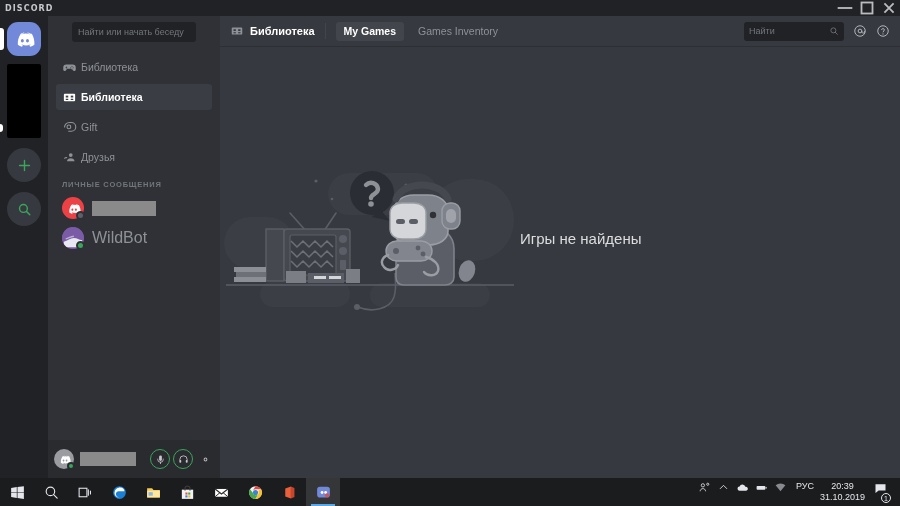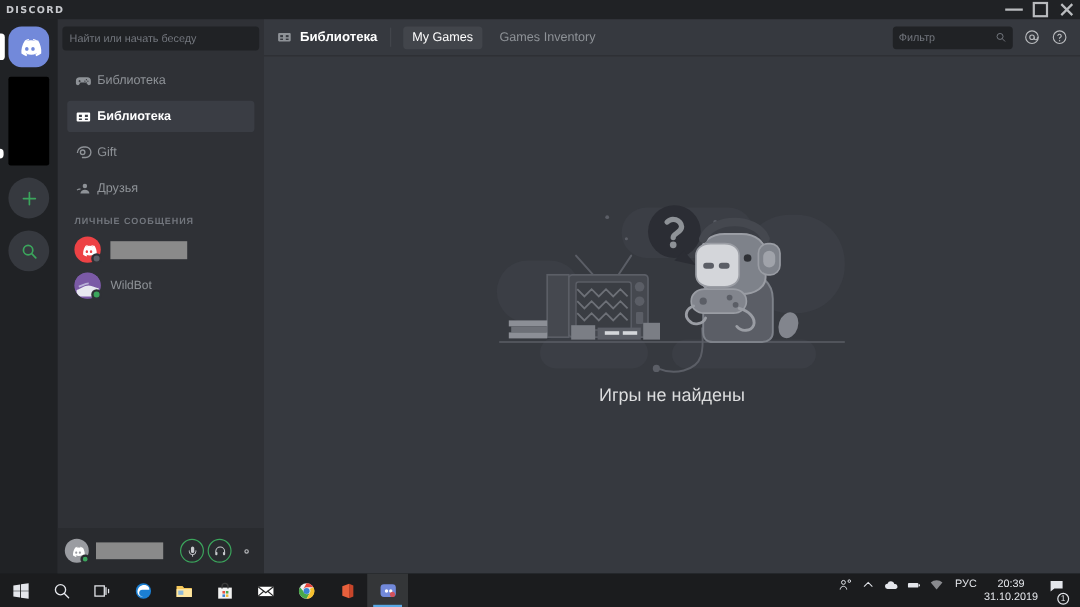--- a/index.html
+++ b/index.html
@@ -52,21 +52,21 @@
     background: #36393f; color: #3ba55c;
     display: flex; align-items: center; justify-content: center;
   }
   .rail-btn svg { width: 17px; height: 17px; }
 
   
   .sidebar {
     position: absolute; left: 48px; top: 16px; width: 172px; height: 462px;
     background: #2f3136;
   }
-  .search-wrap { height: 32px; padding: 6px 4px; }
+  .search-wrap { height: 32px; padding: 6px 24px; }
   .search-box {
     height: 20px; background: #202225; border-radius: 3px;
     display: flex; align-items: center; padding: 0 6px;
   }
   .search-box span { color: #72767d; font-size: 9px; }
 
   .nav { padding: 6px 8px 0 8px; }
   .nav-item {
     height: 26px; border-radius: 3px; display: flex; align-items: center;
     padding: 0 6px; margin-bottom: 4px; color: #8e9297;
@@ -90,21 +90,21 @@
   .avatar.red { background: #ed4245; }
   .avatar.red svg { width: 15px; height: 15px; }
   .avatar.bot { background: #7b5aa6; }
   .status-dot {
     position: absolute; right: -1px; bottom: -1px; width: 9px; height: 9px;
     border-radius: 50%; border: 2px solid #2f3136;
   }
   .status-dot.offline { background: #5d6068; }
   .status-dot.online { background: #3ba55c; }
   .dm-redact { margin-left: 8px; width: 64px; height: 15px; background: #8a8a8a; }
-  .dm-name { margin-left: 8px; color: #8e9297; font-size: 10px; }
+  .dm-name { margin-left: 8px; color: #8e9297; font-size: 16px; }
 
   
   .userpanel {
     position: absolute; left: 0; bottom: 0; width: 172px; height: 38px;
     background: #292b2f; display: flex; align-items: center; padding: 0 6px;
   }
   .up-avatar-wrap { position: relative; width: 20px; height: 20px; flex: none; }
   .up-avatar {
     width: 20px; height: 20px; border-radius: 50%; background: #9a9ca1;
     display: flex; align-items: center; justify-content: center;
@@ -136,34 +136,34 @@
     border-bottom: 1px solid #2d2f34;
   }
   .topbar-title { display: flex; align-items: center; color: #fff; }
   .topbar-title svg { width: 14px; height: 14px; margin-right: 6px; color: #8e9297; }
   .topbar-title span { font-size: 11px; font-weight: bold; }
   .tsep { width: 1px; height: 16px; background: #42454b; margin: 0 10px; }
   .tab {
     height: 19px; padding: 0 8px; border-radius: 3px;
     display: flex; align-items: center; color: #8e9297; font-size: 10.5px;
   }
-  .tab.active { background: #42454b; color: #fff; font-weight: normal; }
+  .tab.active { background: #42454b; color: #fff; font-weight: bold; }
   .tab + .tab { margin-left: 6px; }
   .top-right { margin-left: auto; display: flex; align-items: center; }
   .filter-box {
     width: 100px; height: 19px; background: #202225; border-radius: 3px;
     display: flex; align-items: center; padding: 0 5px;
   }
   .filter-box span { color: #72767d; font-size: 9px; }
   .filter-box svg { margin-left: auto; width: 10px; height: 10px; color: #72767d; }
   .top-icon { margin-left: 9px; color: #b9bbbe; display: flex; align-items: center; }
   .top-icon svg { width: 14px; height: 14px; }
 
   
-  .empty { padding-top: 108px; display: flex; flex-direction: column; align-items: center; }
+  .empty { padding-top: 108px; display: flex; flex-direction: row; align-items: center; }
   .illus { width: 300px; height: 160px; }
   .empty-title { margin-top: 6px; color: #dcddde; font-size: 15px; }
   .empty-sub { margin-top: 6px; color: #8e9297; font-size: 9.5px; }
 
   
   .taskbar {
     position: absolute; left: 0; bottom: 0; width: 900px; height: 28px;
     background: #1b1c1e; display: flex; align-items: center;
   }
   .tb-item {
@@ -361,21 +361,21 @@
             <rect x="6" y="14" width="4" height="2" fill="#36393f"></rect>
             <rect x="14" y="14" width="4" height="2" fill="#36393f"></rect>
           </svg>
         <span>Библиотека</span>
       </div>
       <div class="tsep"></div>
       <div class="tab active">My Games</div>
       <div class="tab">Games Inventory</div>
       <div class="top-right">
         <div class="filter-box">
-          <span>Фильтр</span>
+          <span>Найти</span>
           <svg viewBox="0 0 24 24">
               <circle cx="10.5" cy="10.5" r="6" stroke="currentColor" stroke-width="2" fill="none"></circle>
               <path d="M15 15l5 5" stroke="currentColor" stroke-width="2" stroke-linecap="round"></path>
             </svg>
         </div>
         <div class="top-icon">
           <svg viewBox="0 0 24 24" fill="none" stroke="currentColor" stroke-width="1.6">
               <circle cx="12" cy="12" r="9"></circle>
               <circle cx="12" cy="12" r="3.2"></circle>
               <path d="M15.2 12v2.2a2.4 2.4 0 004.6-.9V12"></path>

